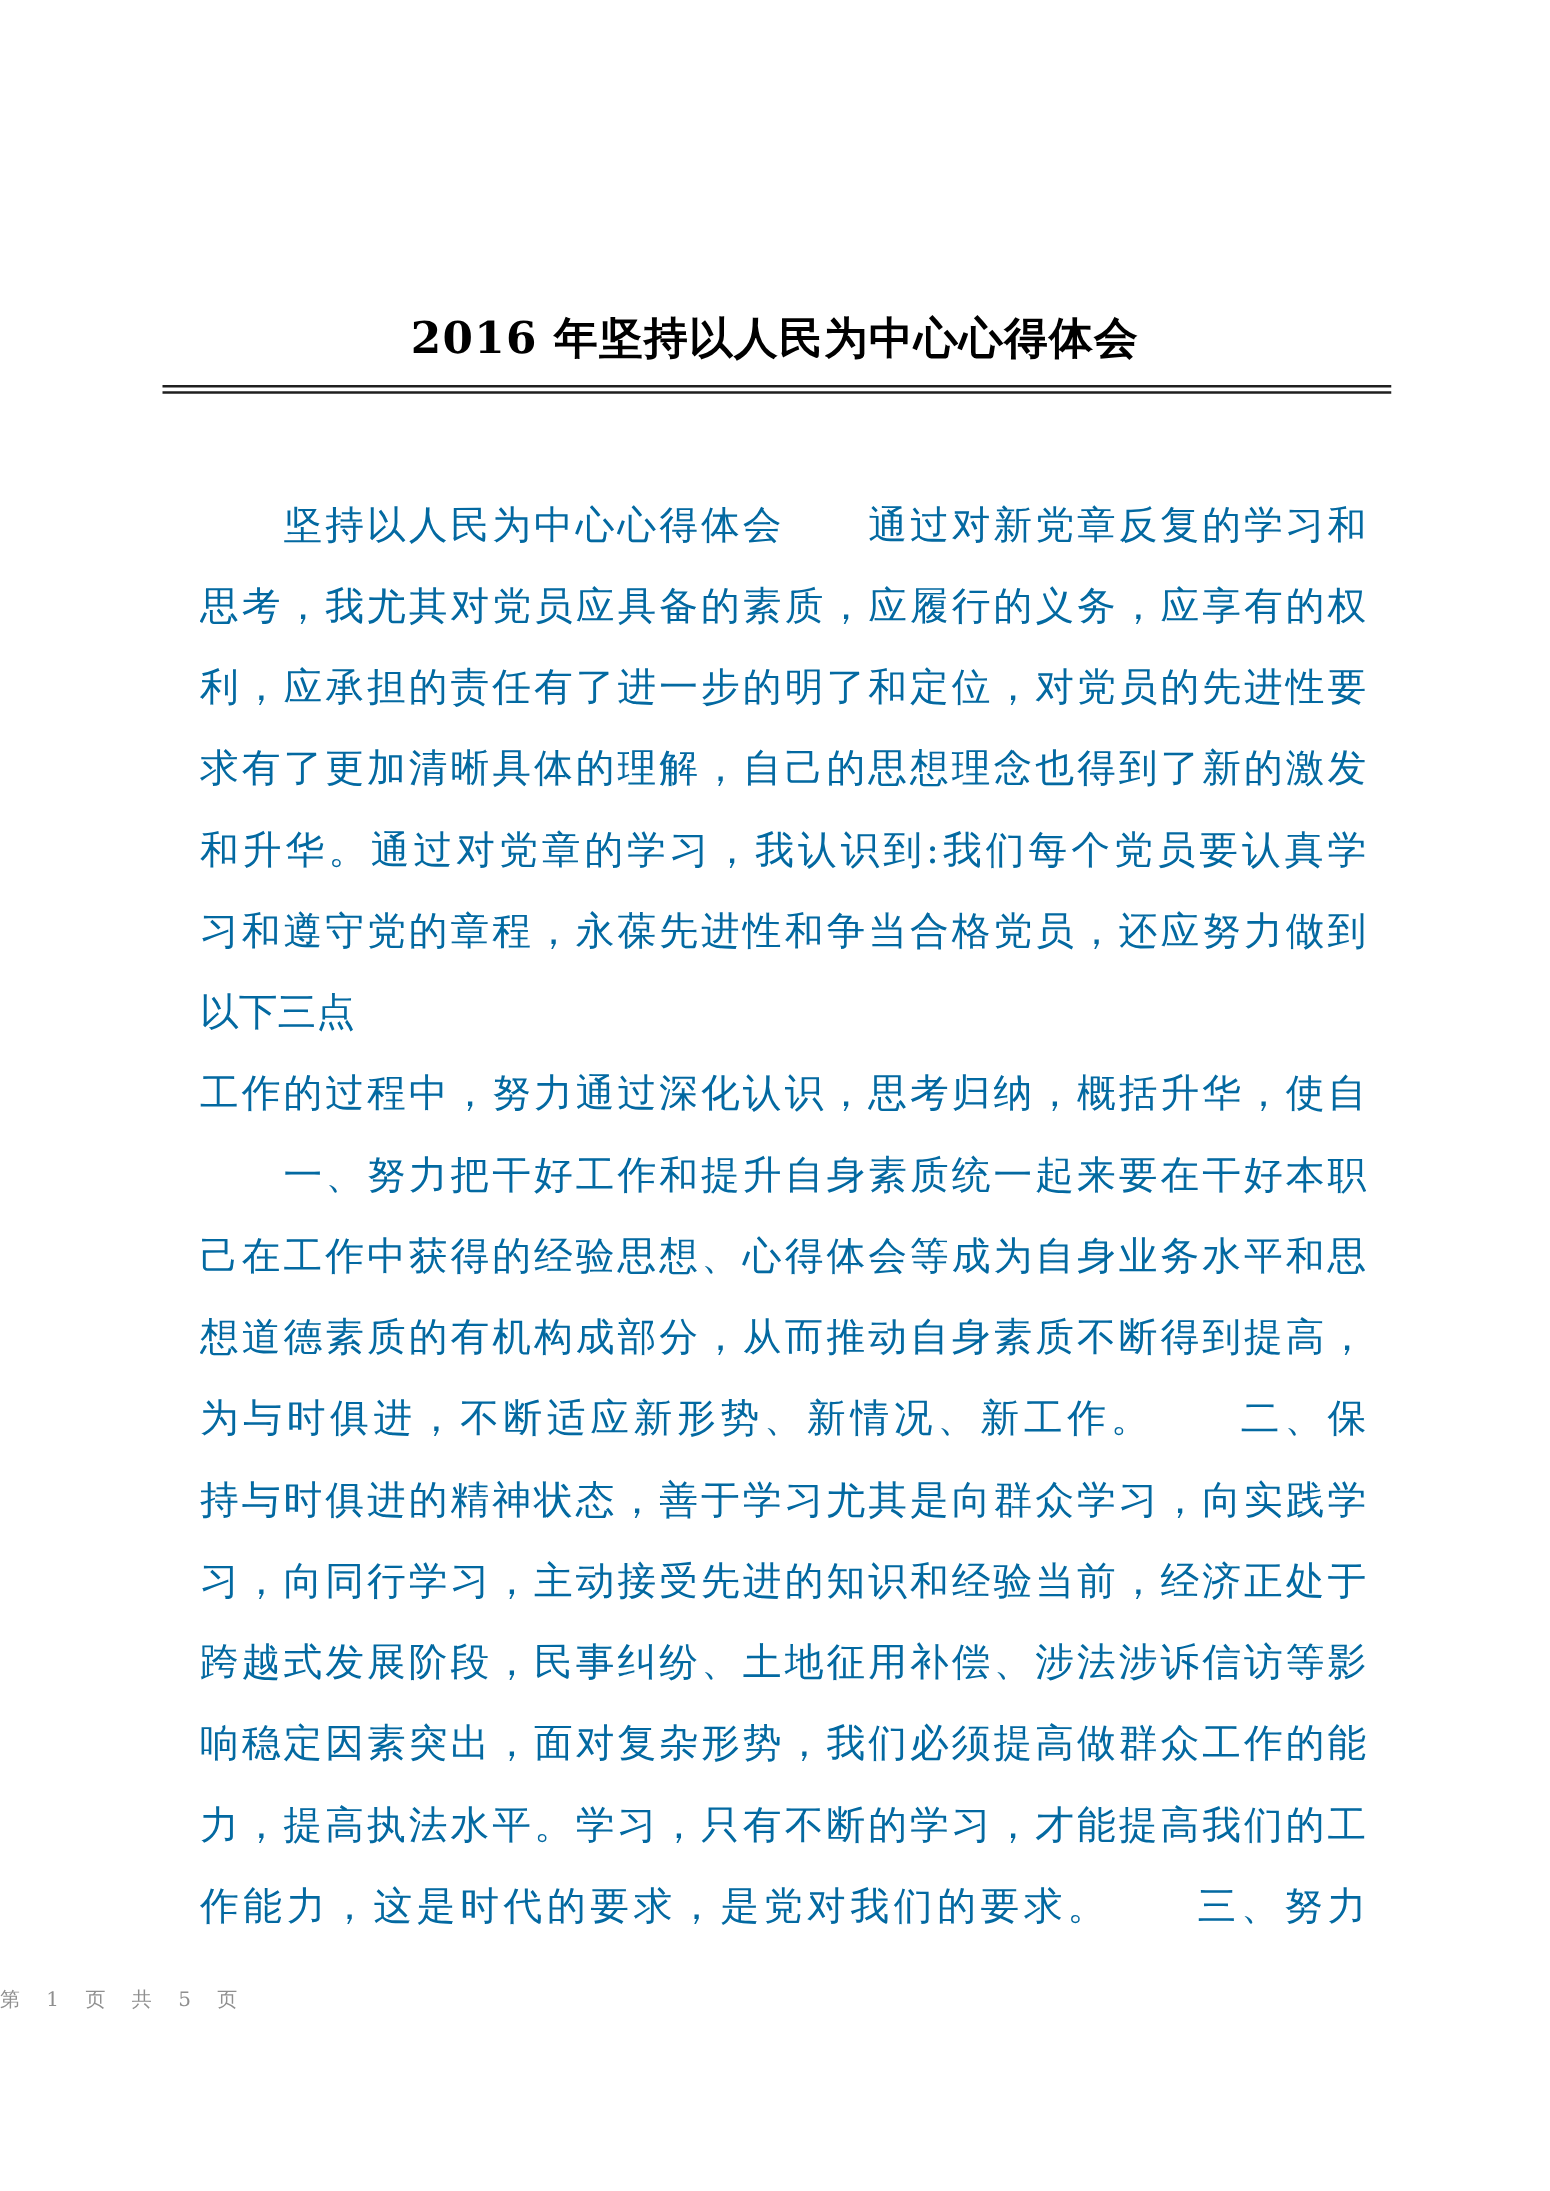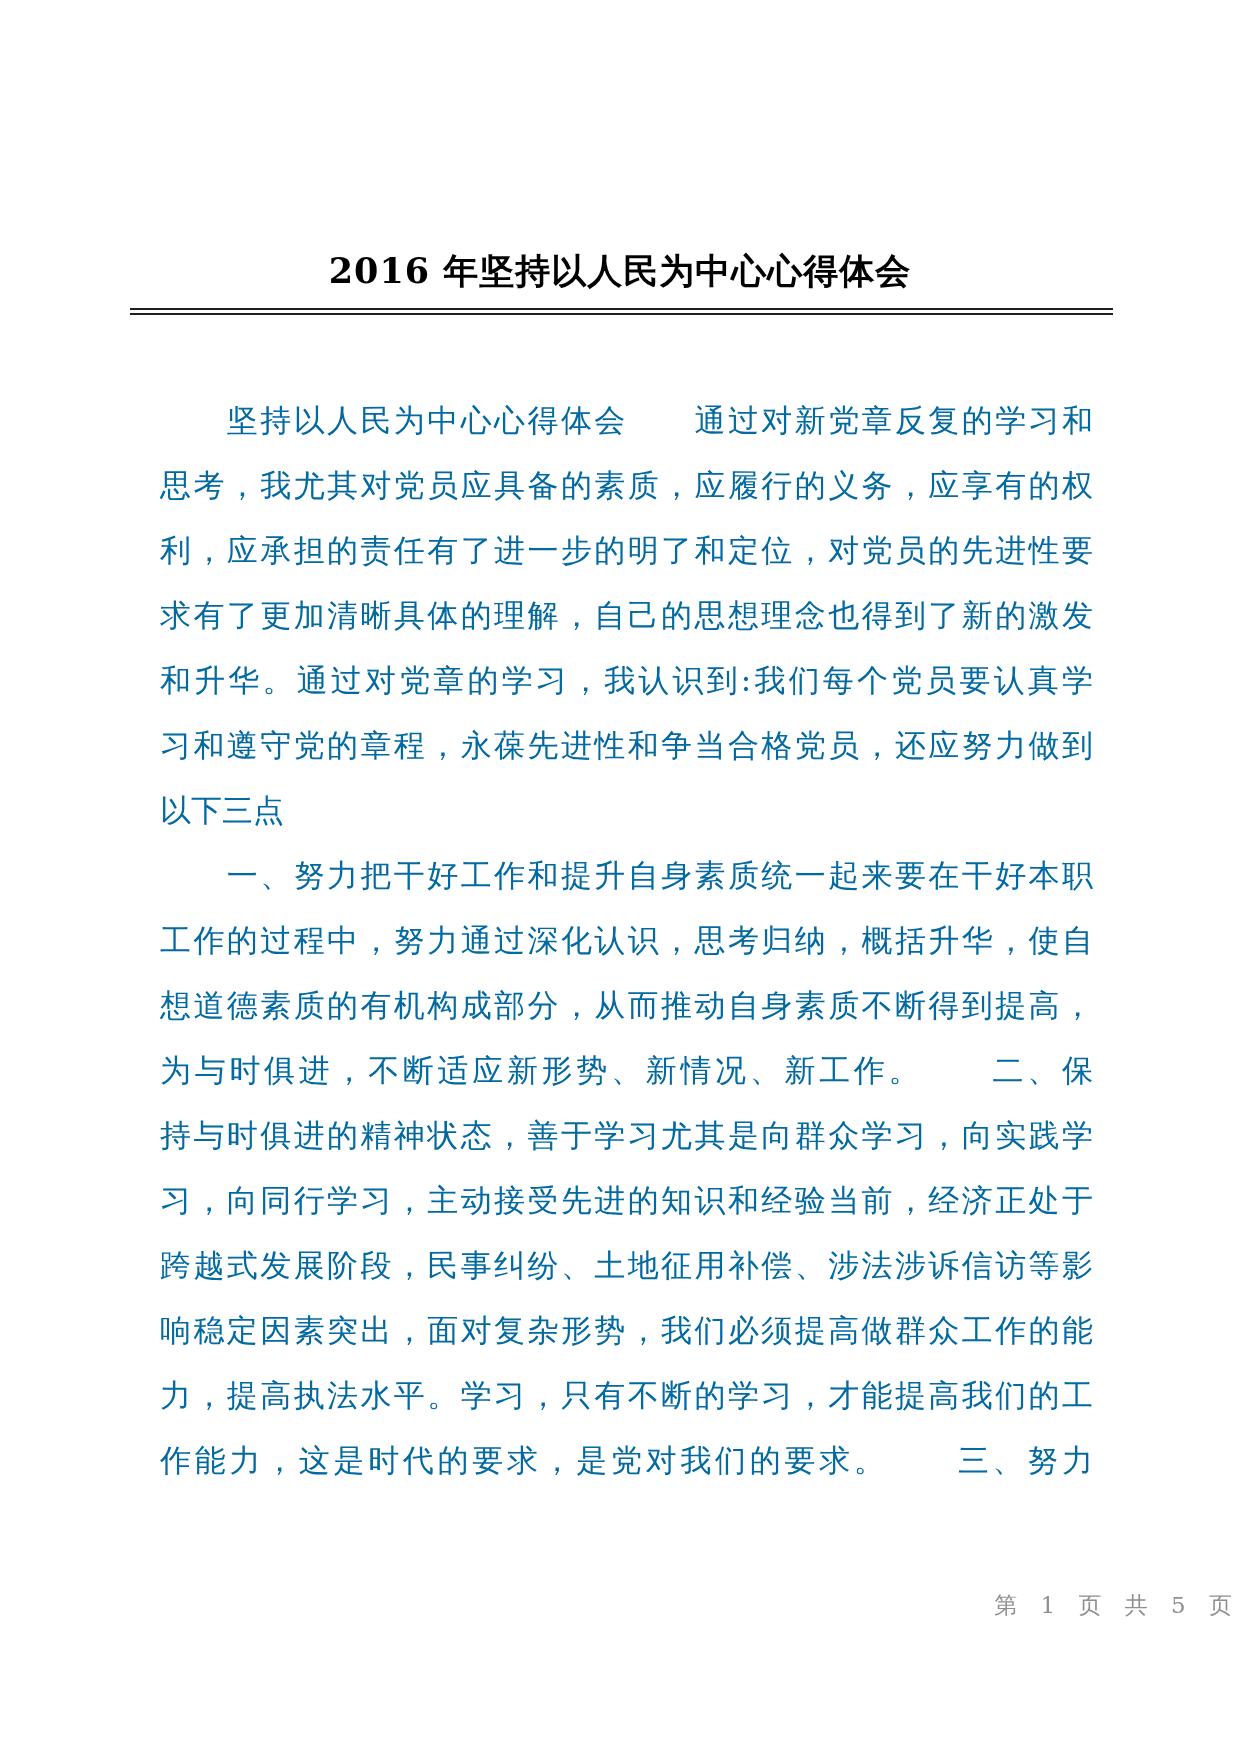--- a/index.html
+++ b/index.html
@@ -56,22 +56,22 @@
   }
   .body-line.short-line {
     text-align: left;
     text-align-last: left;
   }
   .page-footer {
     position: absolute;
     top: 1590px;
     left: 0;
     width: 100%;
-    text-align: right;
-    font-size: 23px;
+    text-align: left;
+    font-size: 16px;
     letter-spacing: 8px;
     color: #8f8f8f;
   }
 </style>
 </head>
 <body>
 
 <div class="page">
 
   <div class="doc-title">2016 年坚持以人民为中心心得体会</div>
@@ -79,22 +79,23 @@
   <div class="title-rule"></div>
 
   <div class="doc-body">
     <div class="body-line">　　坚持以人民为中心心得体会　　通过对新党章反复的学习和</div>
     <div class="body-line">思考，我尤其对党员应具备的素质，应履行的义务，应享有的权</div>
     <div class="body-line">利，应承担的责任有了进一步的明了和定位，对党员的先进性要</div>
     <div class="body-line">求有了更加清晰具体的理解，自己的思想理念也得到了新的激发</div>
     <div class="body-line">和升华。通过对党章的学习，我认识到:我们每个党员要认真学</div>
     <div class="body-line">习和遵守党的章程，永葆先进性和争当合格党员，还应努力做到</div>
     <div class="body-line short-line">以下三点</div>
+    <div class="body-line">工作的过程中，努力通过深化认识，思考归纳，概括升华，使自</div>
     <div class="body-line">　　一、努力把干好工作和提升自身素质统一起来要在干好本职</div>
-    <div class="body-line">工作的过程中，努力通过深化认识，思考归纳，概括升华，使自</div>
+    <div class="body-line">己在工作中获得的经验思想、心得体会等成为自身业务水平和思</div>
     <div class="body-line">想道德素质的有机构成部分，从而推动自身素质不断得到提高，</div>
     <div class="body-line">为与时俱进，不断适应新形势、新情况、新工作。　　二、保</div>
     <div class="body-line">持与时俱进的精神状态，善于学习尤其是向群众学习，向实践学</div>
     <div class="body-line">习，向同行学习，主动接受先进的知识和经验当前，经济正处于</div>
     <div class="body-line">跨越式发展阶段，民事纠纷、土地征用补偿、涉法涉诉信访等影</div>
     <div class="body-line">响稳定因素突出，面对复杂形势，我们必须提高做群众工作的能</div>
     <div class="body-line">力，提高执法水平。学习，只有不断的学习，才能提高我们的工</div>
     <div class="body-line">作能力，这是时代的要求，是党对我们的要求。　　三、努力</div>
   </div>
 

